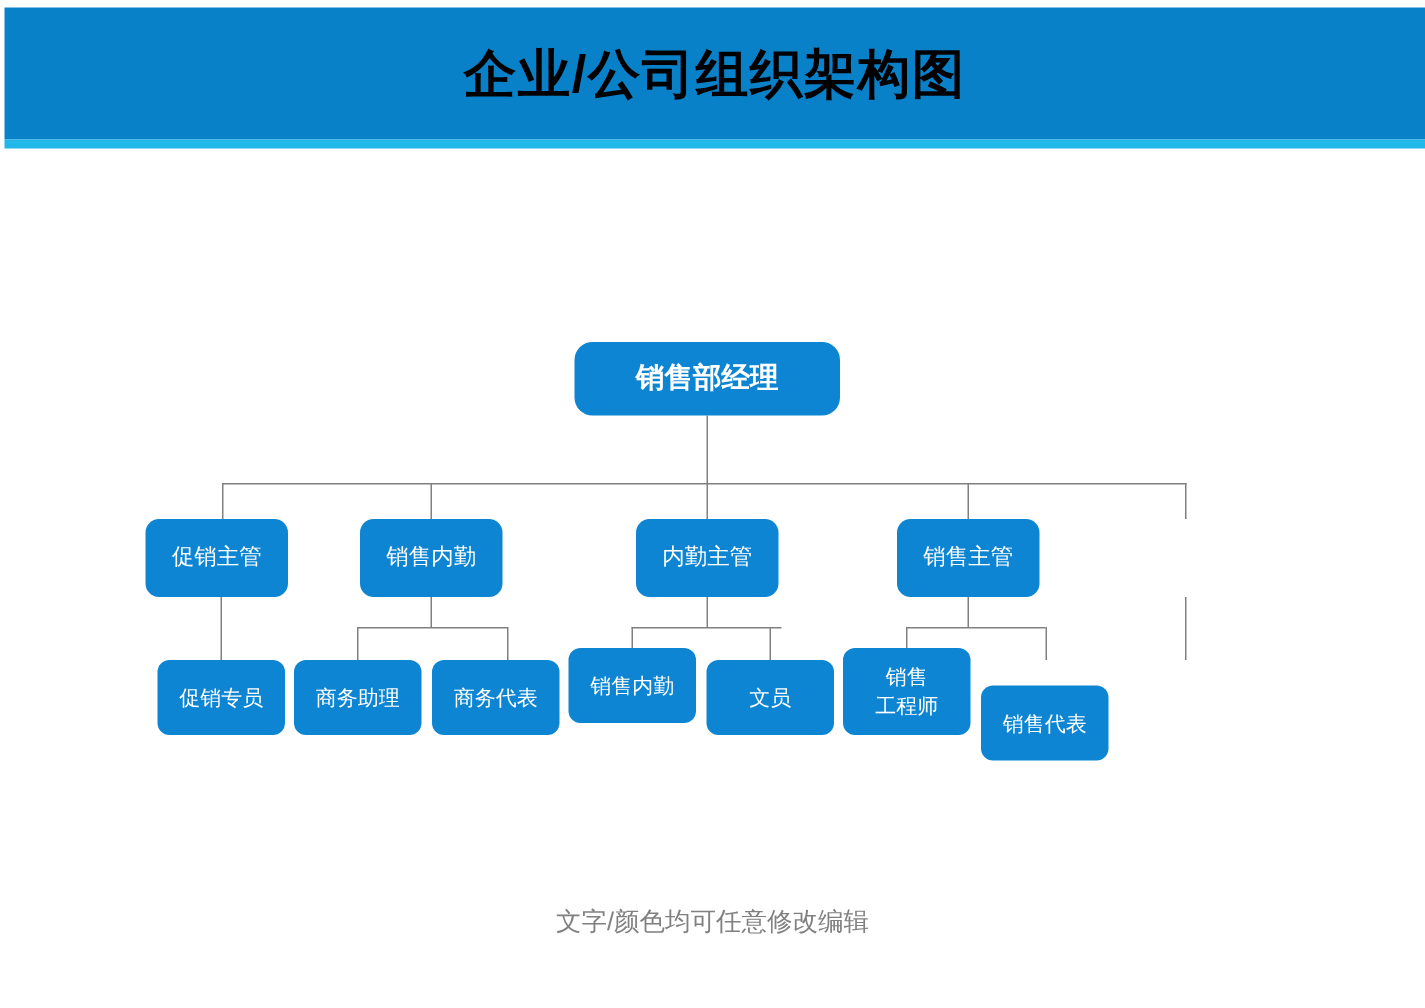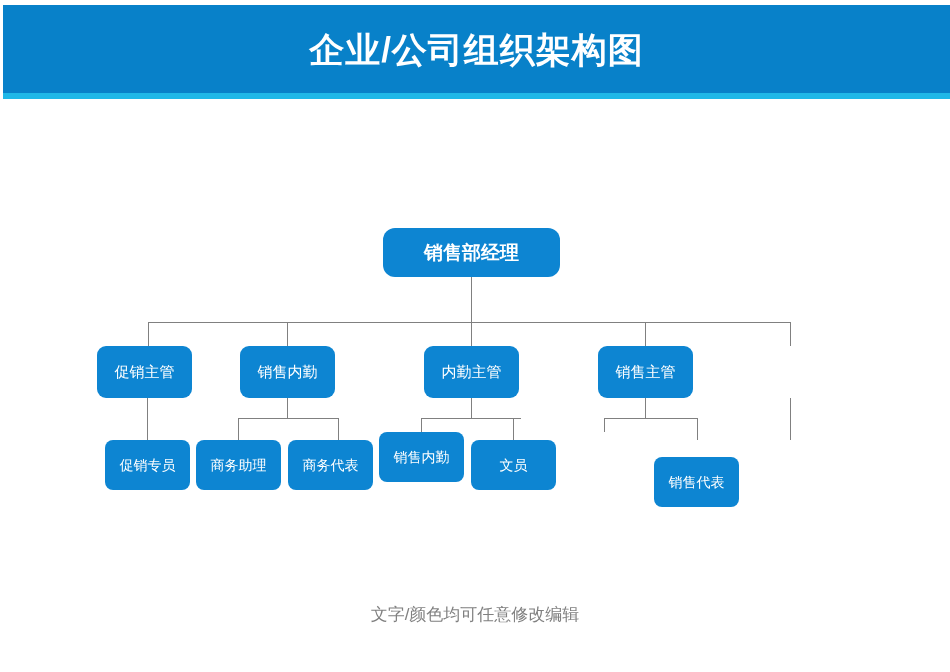--- a/index.html
+++ b/index.html
@@ -22,21 +22,21 @@
     top: 5px;
     width: 947px;
     height: 88px;
     background: #0881c9;
     display: flex;
     align-items: center;
     justify-content: center;
     box-sizing: border-box;
   }
   #header-title {
-    color: #ffffff;
+    color: #000000;
     font-size: 35px;
     font-weight: bold;
     letter-spacing: 1px;
     line-height: 1;
     white-space: nowrap;
   }
   #header-accent-bar {
     position: absolute;
     left: 3px;
     top: 93px;
@@ -159,19 +159,21 @@
   <div class="node node-l3" style="left:105px; top:341px; width:85px; height:50px;">促销专员</div>
 
   <div class="node node-l3" style="left:196px; top:341px; width:85px; height:50px;">商务助理</div>
 
   <div class="node node-l3" style="left:288px; top:341px; width:85px; height:50px;">商务代表</div>
 
   <div class="node node-l3" style="left:379px; top:333px; width:85px; height:50px;">销售内勤</div>
 
   <div class="node node-l3" style="left:471px; top:341px; width:85px; height:50px;">文员</div>
 
+  <div class="node node-l3" style="left:562px; top:333px; width:85px; height:58px;">销售
+工程师</div>
 
   <div class="node node-l3" style="left:654px; top:358px; width:85px; height:50px;">销售代表</div>
 
 
 </div>
 
 <div id="footer-note">文字/颜色均可任意修改编辑</div>
 
 </body></html>

